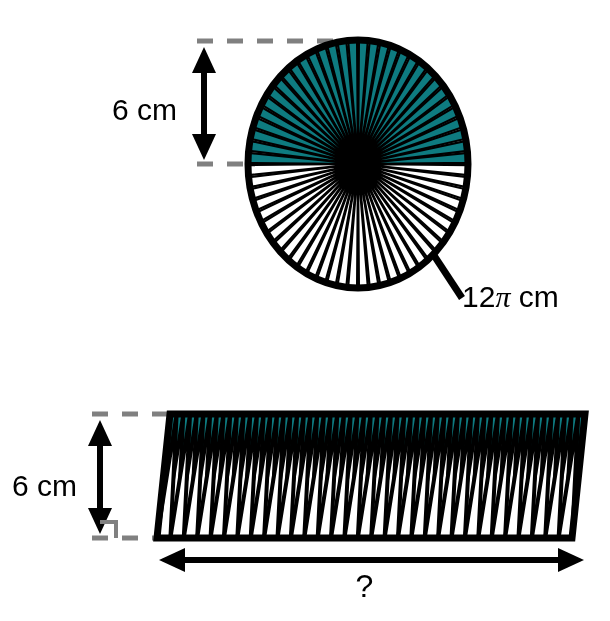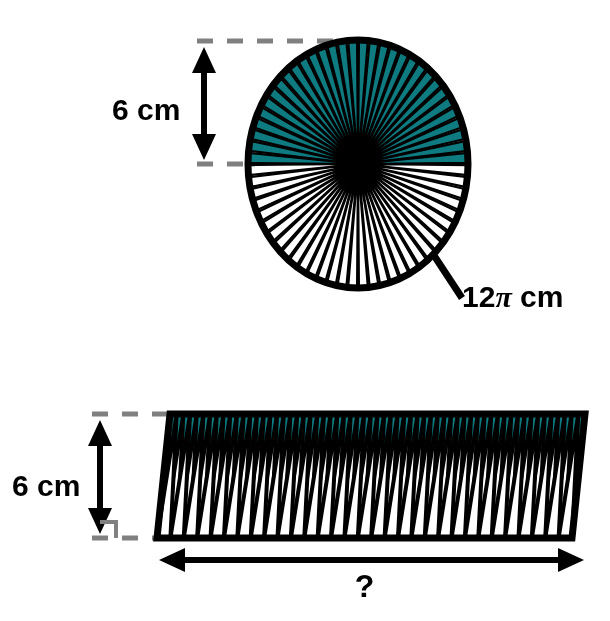--- a/index.html
+++ b/index.html
@@ -13,21 +13,20 @@
     position: relative;
     overflow: hidden;
     font-family: "Liberation Sans", sans-serif;
   }
   #figure-root {
     position: absolute;
     left: 0;
     top: 0;
     width: 610px;
     height: 481px;
-    font-weight: bold;
   }
   svg { display: block; }
   .label-text {
     font-family: "Liberation Sans", sans-serif;
     font-size: 30px;
     fill: #000000;
   }
   .label-text-italic {
     font-family: "Liberation Serif", serif;
     font-style: italic;

